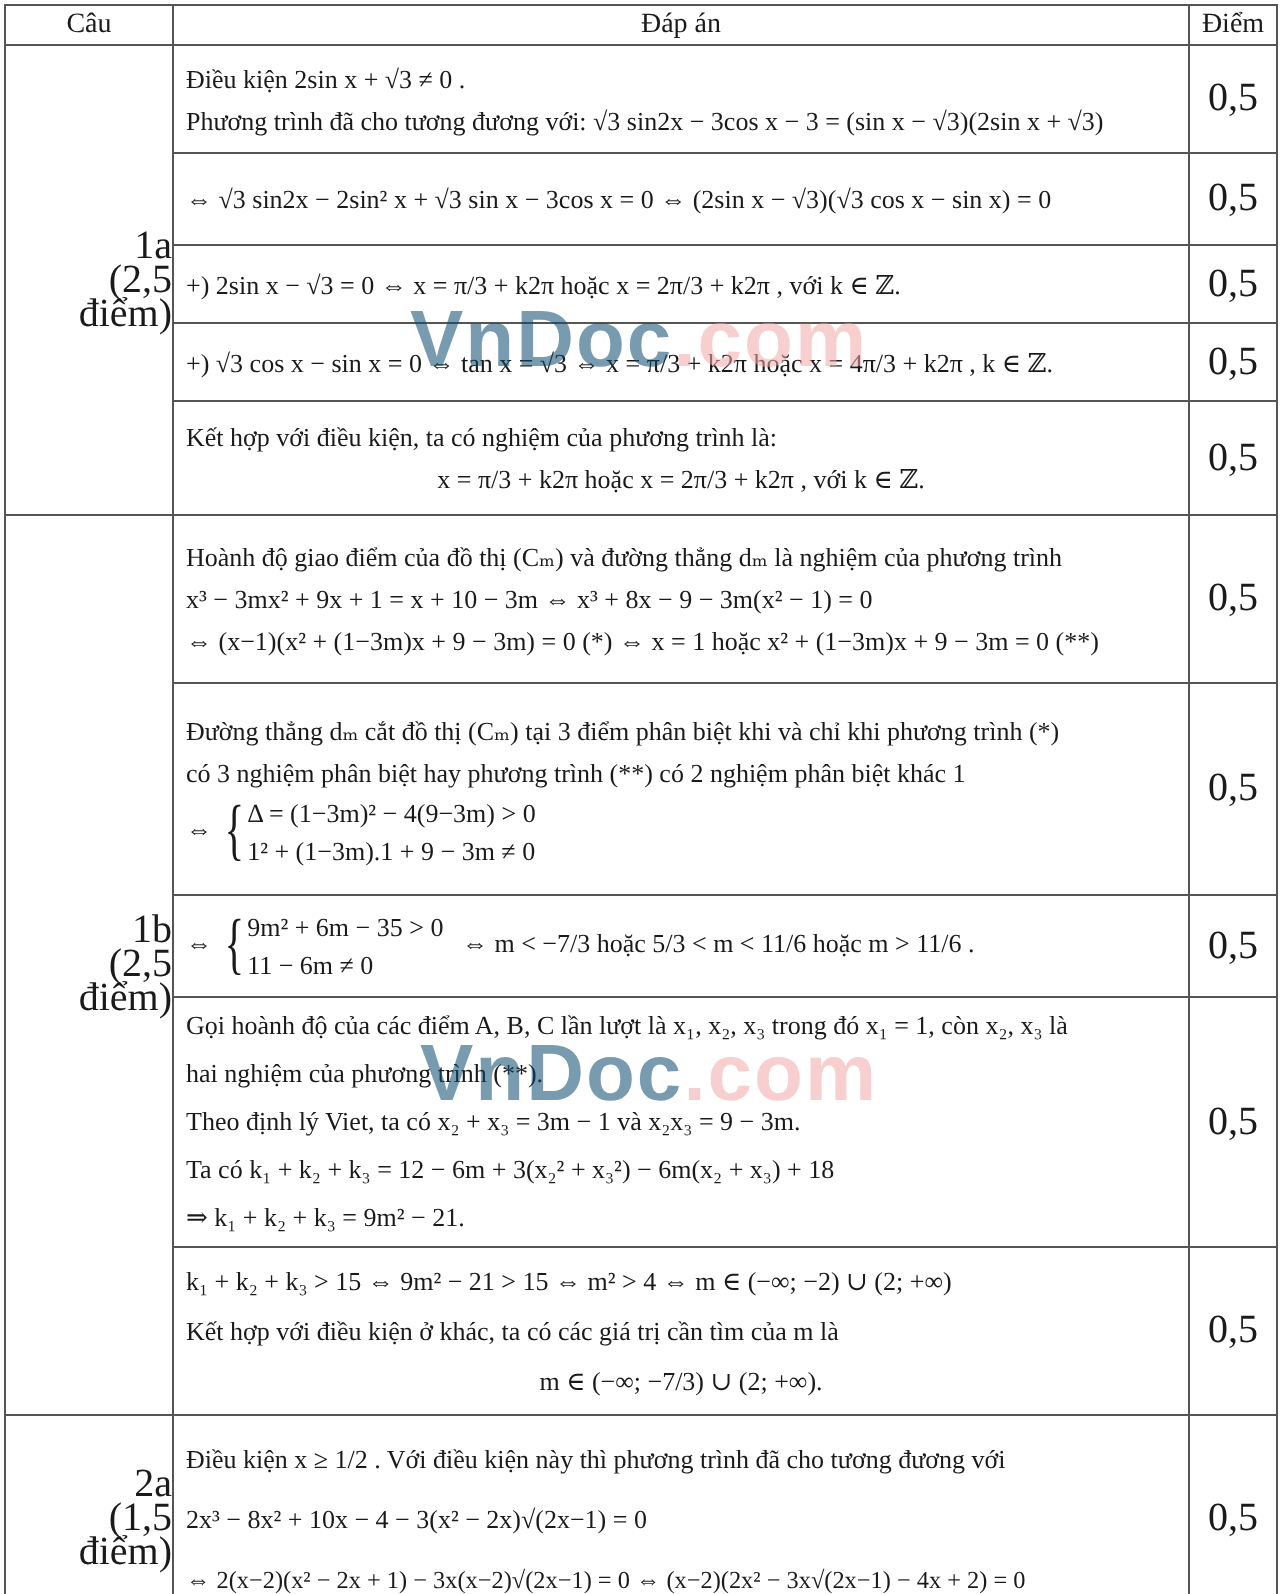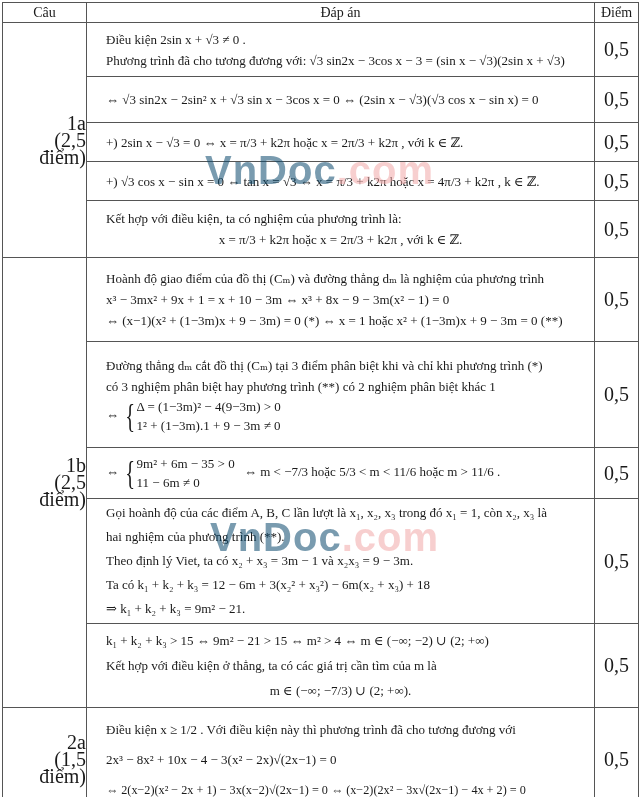--- a/index.html
+++ b/index.html
@@ -6,21 +6,21 @@
   html, body { width: 640px; height: 797px; background: #ffffff; overflow: hidden; }
   body { font-family: "Liberation Serif", "DejaVu Serif", serif; color: #1a1a1a; position: relative; }
   .tbl { position: absolute; left: 2px; top: 2px; width: 636px; border-collapse: collapse; table-layout: fixed; }
   .tbl td, .tbl th { border: 1px solid #555; vertical-align: middle; }
   .col-q { width: 84px; }
   .col-a { width: 508px; }
   .col-p { width: 44px; }
   th { font-weight: normal; font-size: 14px; height: 20px; text-align: center; }
   td.q { text-align: right; font-weight: normal; font-size: 20px; line-height: 17px; }
   td.p { text-align: center; font-size: 20px; }
-  td.a { padding: 2px 19px; font-size: 13px; line-height: 21px; }
+  td.a { padding: 2px 6px; font-size: 13px; line-height: 21px; }
   .line { white-space: nowrap; }
   .c { text-align: center; }
   .sys { display: inline-flex; align-items: center; vertical-align: middle; }
   .brace { font-size: 34px; line-height: 34px; font-style: normal; transform: scaleX(0.6); margin-right: -2px; }
   .sys-body { line-height: 19px; }
   .watermark { position: absolute; font-family: "Liberation Sans", sans-serif; font-weight: bold; font-size: 40px; letter-spacing: 1px; pointer-events: none; opacity: 0.55; }
   .wm-vn { color: #0c4a6e; }
   .wm-com { color: #f2a8a8; }
 </style>
 </head>
@@ -127,21 +127,21 @@
       <div class="line">hai nghiệm của phương trình (**).</div>
       <div class="line">Theo định lý Viet, ta có x₂ + x₃ = 3m − 1 và x₂x₃ = 9 − 3m.</div>
       <div class="line">Ta có k₁ + k₂ + k₃ = 12 − 6m + 3(x₂² + x₃²) − 6m(x₂ + x₃) + 18</div>
       <div class="line">⇒ k₁ + k₂ + k₃ = 9m² − 21.</div>
     </td>
     <td class="p">0,5</td>
   </tr>
   <tr style="height:84px">
     <td class="a" style="line-height:25px">
       <div class="line">k₁ + k₂ + k₃ &gt; 15 ⇔ 9m² − 21 &gt; 15 ⇔ m² &gt; 4 ⇔ m ∈ (−∞; −2) ∪ (2; +∞)</div>
-      <div class="line">Kết hợp với điều kiện ở thẳng, ta có các giá trị cần tìm của m là</div>
+      <div class="line">Kết hợp với điều kiện ở khác, ta có các giá trị cần tìm của m là</div>
       <div class="line c">m ∈ (−∞; −7/3) ∪ (2; +∞).</div>
     </td>
     <td class="p">0,5</td>
   </tr>
 
   <tr style="height:104px">
     <td class="q">
       <div>2a</div>
       <div>(1,5 điểm)</div>
     </td>

